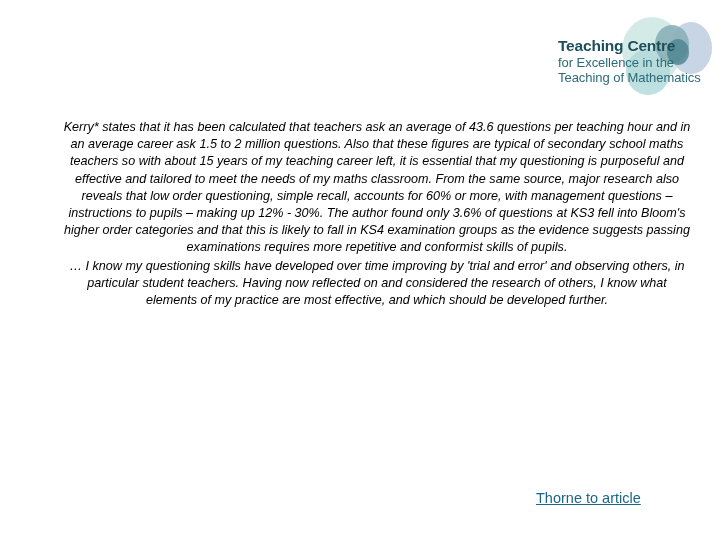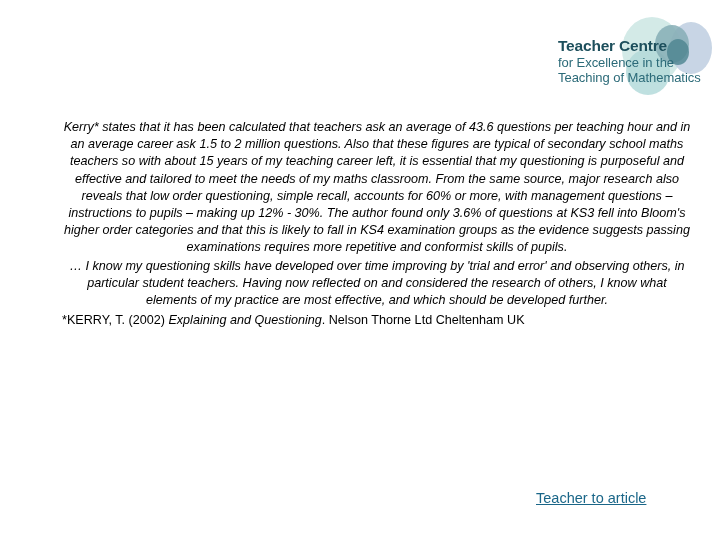--- a/index.html
+++ b/index.html
@@ -125,28 +125,27 @@
     <svg class="logo-circles" viewBox="0 0 165 92">
       <g opacity="0.85">
         <ellipse cx="104" cy="40" rx="30" ry="33" fill="#c5e3e0" opacity="0.9"></ellipse>
         <ellipse cx="100" cy="62" rx="22" ry="23" fill="#a7d4d3" opacity="0.85"></ellipse>
         <ellipse cx="143" cy="38" rx="21" ry="26" fill="#b3c6da" opacity="0.85"></ellipse>
         <ellipse cx="124" cy="34" rx="17" ry="19" fill="#71a0a9" opacity="0.85"></ellipse>
         <ellipse cx="130" cy="42" rx="11" ry="13" fill="#2e6f7d" opacity="0.8"></ellipse>
       </g>
     </svg>
     <div class="logo-text">
-      <div class="logo-line1">Teacher Centre</div>
+      <div class="logo-line1">Teaching Centre</div>
       <div class="logo-line2">for Excellence in the</div>
       <div class="logo-line3">Teaching of Mathematics</div>
     </div>
   </div>
 
 
   <div class="body-block">
     <p class="para">Kerry* states that it has been calculated that teachers ask an average of 43.6 questions per teaching hour and in an average career ask 1.5 to 2 million questions. Also that these figures are typical of secondary school maths teachers so with about 15 years of my teaching career left, it is essential that my questioning is purposeful and effective and tailored to meet the needs of my maths classroom. From the same source, major research also reveals that low order questioning, simple recall, accounts for 60% or more, with management questions – instructions to pupils – making up 12% - 30%. The author found only 3.6% of questions at KS3 fell into Bloom's higher order categories and that this is likely to fall in KS4 examination groups as the evidence suggests passing examinations requires more repetitive and conformist skills of pupils.</p>
     <p class="para tight">… I know my questioning skills have developed over time improving by 'trial and error' and observing others, in particular student teachers. Having now reflected on and considered the research of others, I know what elements of my practice are most effective, and which should be developed further.</p>
-    <p class="ref"><span>*KERRY, T. (2002) </span><span class="ital">Explaining and Questioning</span><span>. Nelson Thorne Ltd Cheltenham UK</span></p>
   </div>
 
-  <a class="return-link" href="#">Teacher to article</a>
+  <a class="return-link" href="#">Thorne to article</a>
 
 </div>
 
 </body></html>

